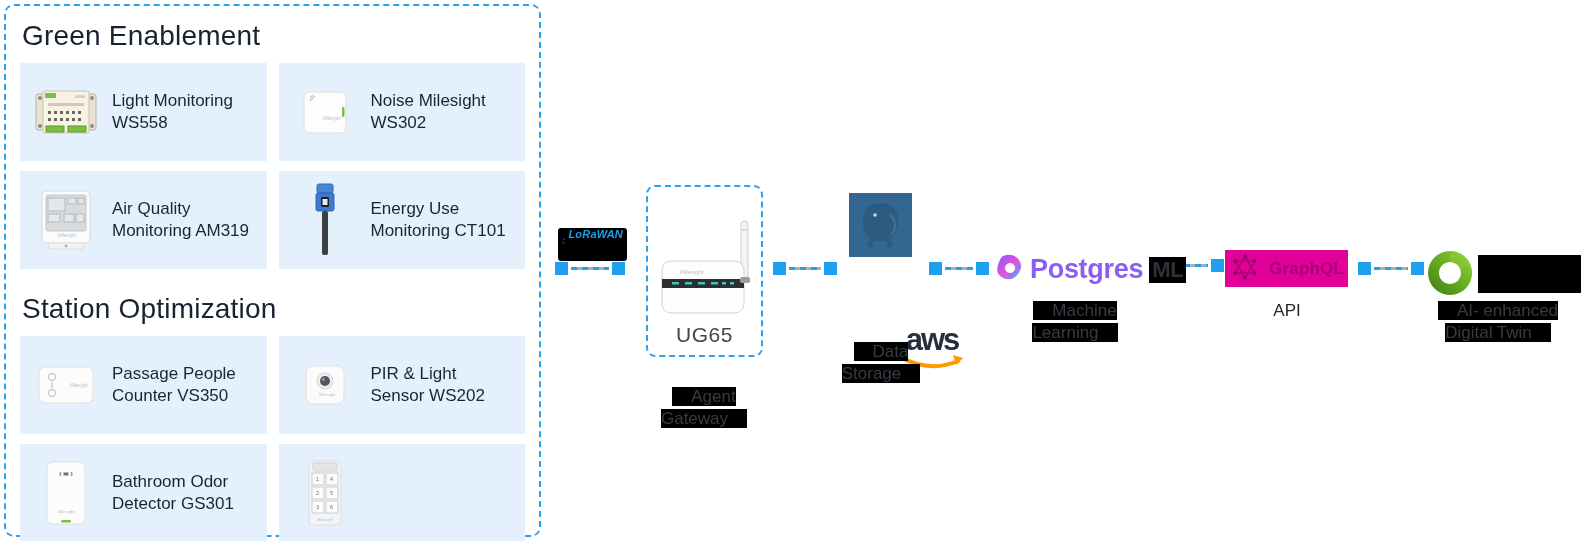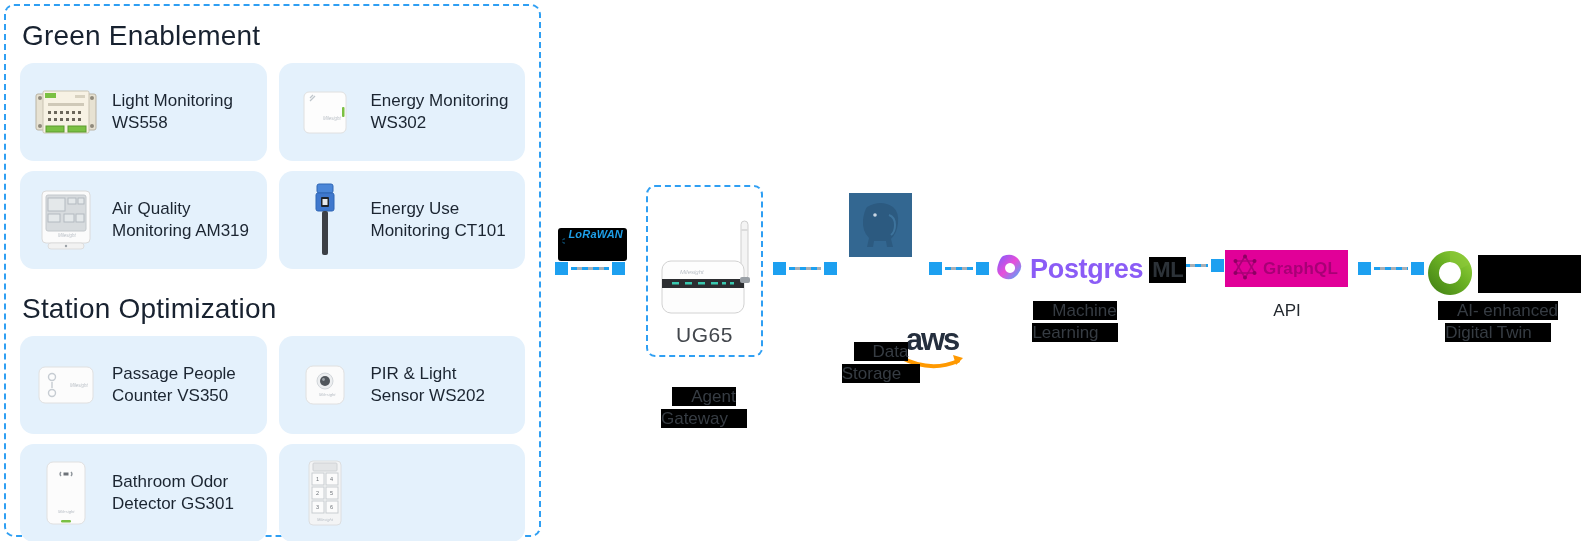--- a/index.html
+++ b/index.html
@@ -13,21 +13,21 @@
     border:2px dashed #2f9ff3; border-radius:10px;
     padding:12px 14px; background:#fff;
   }
   .section-title {
     font-size:28px; font-weight:500; color:#182230; letter-spacing:.2px;
     margin:2px 0 11px 2px;
   }
   .section-title.second { margin-top:24px; }
   .card-grid { display:grid; grid-template-columns:1fr 1fr; gap:10px 12px; }
   .card {
-    background:#e4f1fc; border-radius:14px; height:98px;
+    background:#e4f1fc; border-radius:0; height:98px;
     display:flex; align-items:center; gap:15px; padding:0 10px 0 15px;
   }
   .card .dev { flex:none; width:62px; display:flex; justify-content:center; align-items:center; }
   .card .lbl { font-size:17px; line-height:1.32; color:#1b2531; font-weight:400; }
 
   
   .conn { position:absolute; height:13px; display:flex; align-items:center; }
   .conn .sq { width:13px; height:13px; background:#1da0f0; flex:none; }
   .conn .dash { flex:1; height:3px; background:#a9afb5; margin:0 3px; position:relative; }
   .conn .dash::after {
@@ -62,21 +62,21 @@
   .aws .aws-word { font-size:31px; font-weight:700; color:#252f3e; letter-spacing:-2px; line-height:.85; }
 
   
   .pgml { position:absolute; left:996px; top:253px; display:flex; align-items:center; gap:6px; }
   .pgml .wm-head { font-size:27px; font-weight:700; color:#8b5cf6; letter-spacing:-.3px;text-align:right; }
   .pgml .wm-tail { font-size:22px; font-weight:700; color:#2c3238; background:#000; padding:0 3px; letter-spacing:-.3px; }
 
   
   .gql {
     position:absolute; left:1225px; top:250px; width:123px; height:37px;
-    background:#e10098; display:flex; align-items:center; gap:6px; padding:0 8px;text-align:right;
+    background:#e10098; display:flex; align-items:center; gap:12px; padding:0 8px;text-align:right;
   }
   .gql .wm { font-size:17px; font-weight:700; color:#a80076; letter-spacing:.2px; }
 
   
   .ring { position:absolute; left:1424px; top:247px; }
   .twin-block { position:absolute; left:1478px; top:255px; width:103px; height:38px; background:#000; }
 </style>
 </head>
 <body>
 
@@ -124,21 +124,21 @@
           <svg width="46" height="46" viewBox="0 0 46 46">
             <rect x="2" y="3" width="42" height="41" rx="5" fill="#fdfdfd" stroke="#e0e0e0"></rect>
             <g stroke="#bfc6cc" stroke-width="1.3" fill="none">
               <path d="M8 9 l3 -3"></path>
                 <path d="M8 12 l5 -5"></path>
             </g>
             <rect x="40" y="18" width="2.5" height="10" rx="1" fill="#7ac043"></rect>
             <text x="21" y="31" font-size="4.5" fill="#b9bfc6" font-style="italic">Milesight</text>
           </svg>
         </span>
-        <span class="lbl">Energy Monitoring WS302</span>
+        <span class="lbl">Noise Milesight WS302</span>
       </div>
 
       <div class="card">
         <span class="dev">
           <svg width="56" height="62" viewBox="0 0 56 62">
             <rect x="4" y="2" width="48" height="52" rx="4" fill="#fbfbfb" stroke="#dadada"></rect>
             <rect x="8" y="6" width="40" height="36" rx="2" fill="#d7dbde" stroke="#c3c8cc"></rect>
             <rect x="10" y="9" width="17" height="13" fill="#e4e8ea" stroke="#b3bac0"></rect>
             <rect x="30" y="9" width="8" height="6" fill="#e4e8ea" stroke="#b3bac0"></rect>
             <rect x="40" y="9" width="6" height="6" fill="#e4e8ea" stroke="#b3bac0"></rect>

